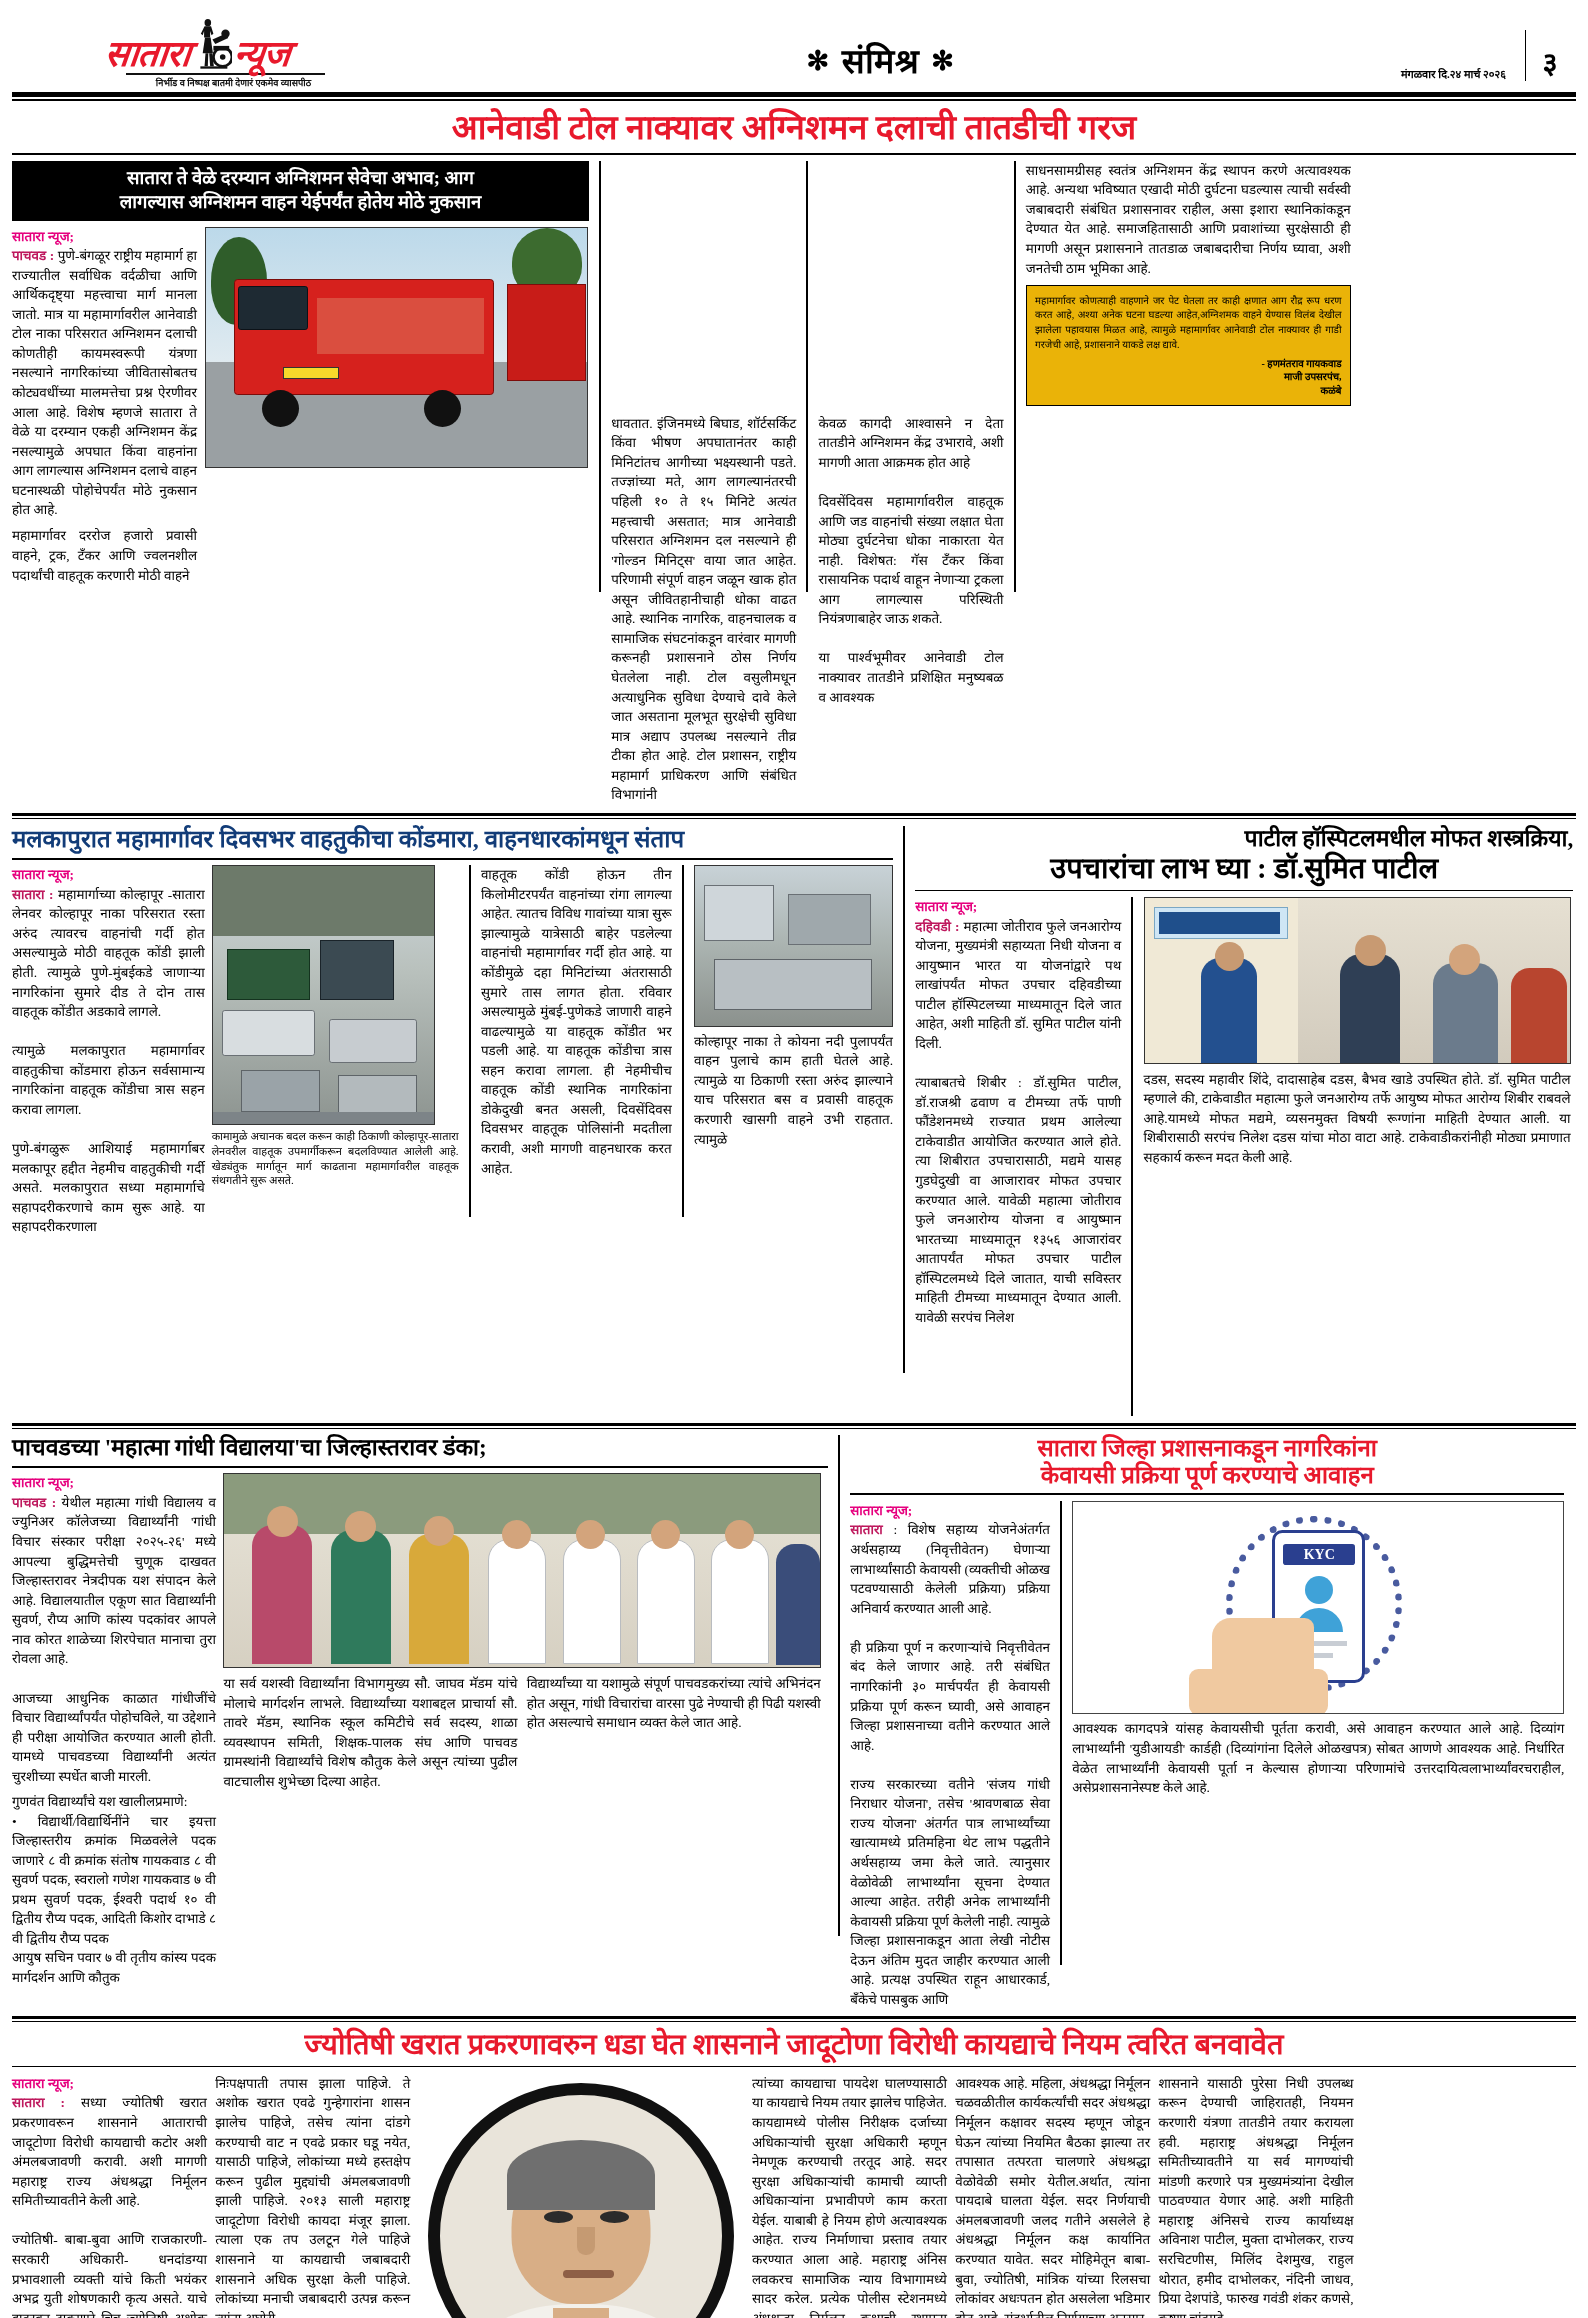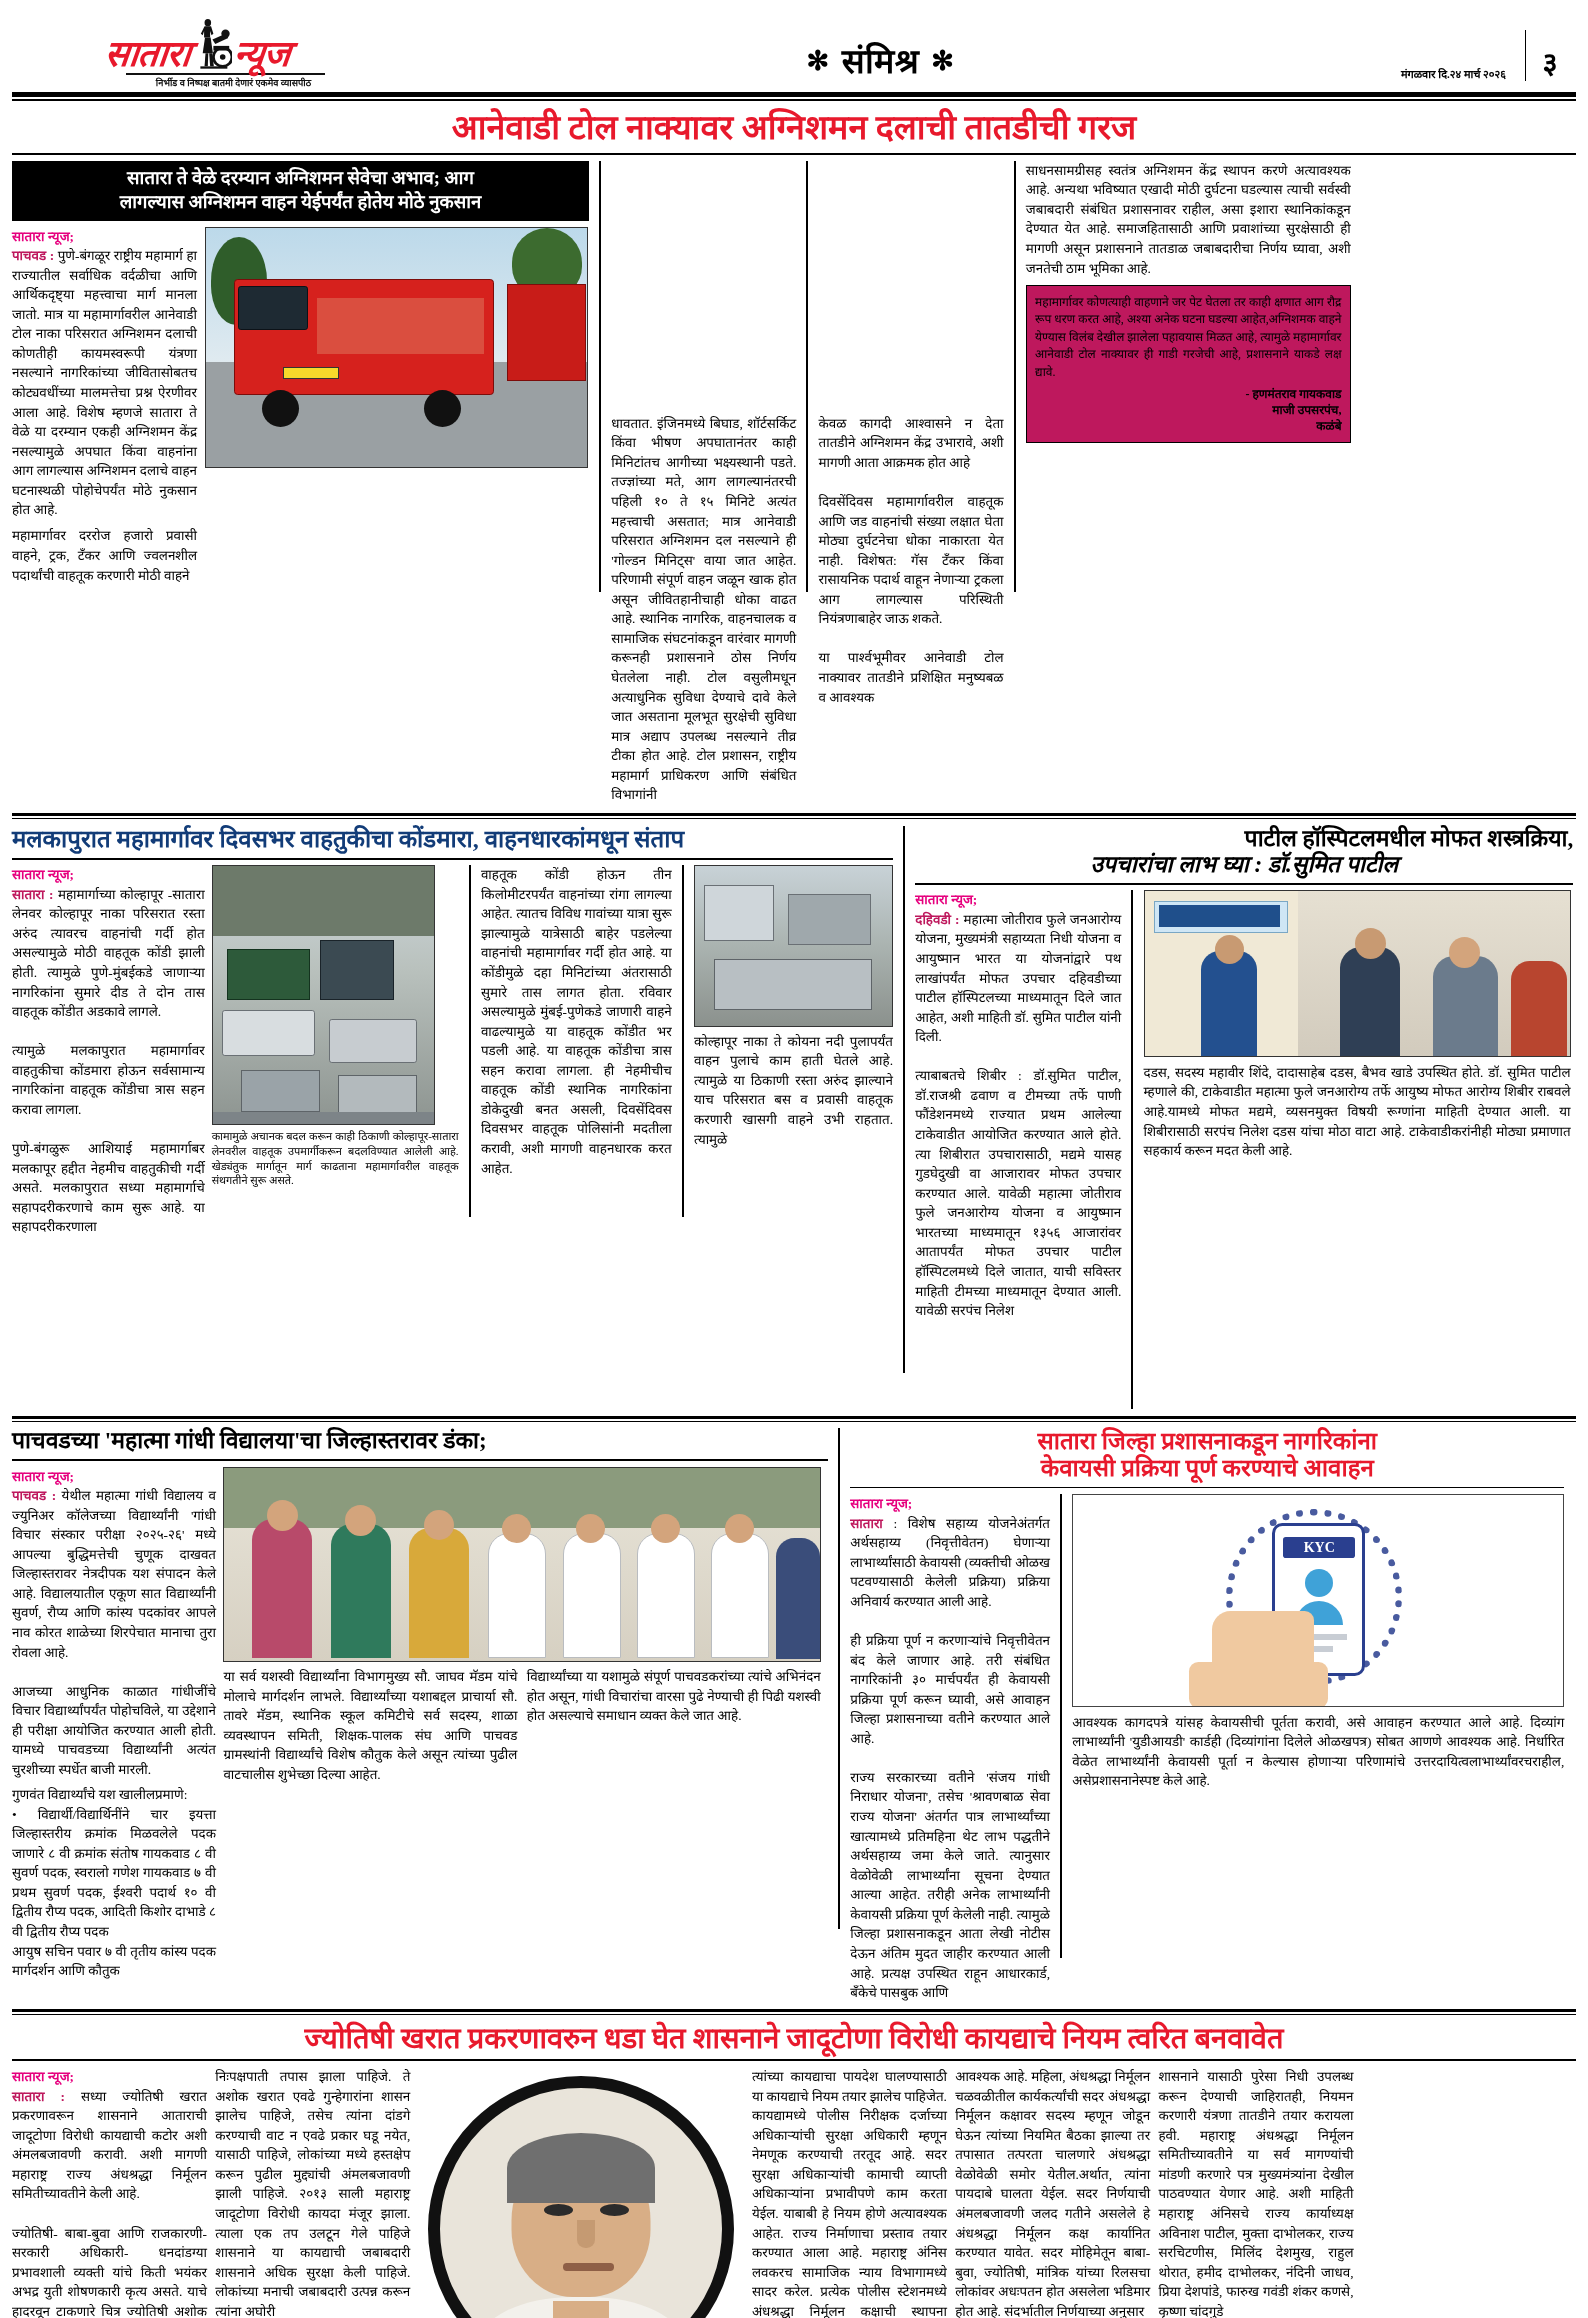--- a/index.html
+++ b/index.html
@@ -56,21 +56,21 @@
          font-family:"Liberation Serif", serif; hyphens:none; }
   .byline { color:#e6007e; font-weight:bold; }
   .place  { color:#be185d; font-weight:bold; }
   .vrule { width:1.9px; background:#000; margin:0 10.2px; flex:0 0 1.9px; }
 
   
   .photo { position:relative; overflow:hidden; background:#cfd3d6; border:0.9px solid #333; }
   .cap { font-size:11px; line-height:1.35; text-align:justify; }
 
   
-  .quotebox { border:1.9px solid #000; background:#be185d; padding:7.4px 8.3px; font-size:12px; line-height:1.46; text-align:justify; }
+  .quotebox { border:1.9px solid #000; background:#eab308; padding:7.4px 8.3px; font-size:10px; line-height:1.46; text-align:justify; }
   .quote-attr { text-align:right; font-weight:bold; margin-top:4.6px; line-height:1.35; }
 
   
   .sky { position:absolute; inset:0; background:linear-gradient(#bcd9ea,#dfeaf0 55%,#c9cfc6); }
   .tree { position:absolute; background:#2f5d2a; border-radius:50% 50% 45% 45%; }
 </style>
 </head>
 <body>
 
 <div class="page">
@@ -238,21 +238,21 @@
           </div>
           <div class="col" style="margin-top:4.6px;">कोल्हापूर नाका ते कोयना नदी पुलापर्यंत वाहन पुलाचे काम हाती घेतले आहे. त्यामुळे या ठिकाणी रस्ता अरुंद झाल्याने याच परिसरात बस व प्रवासी वाहतूक करणारी खासगी वाहने उभी राहतात. त्यामुळे</div>
         </div>
       </div>
     </div>
 
     <div class="vrule" style="height:547px;"></div>
 
     <div style="width:658px;">
       <div class="hl-blk" style="font-size:23px; text-align:right;">पाटील हॉस्पिटलमधील मोफत शस्त्रक्रिया,</div>
-      <div class="hl-blk" style="font-size:23px; text-align:center;font-style:italic;">उपचारांचा लाभ घ्या : डॉ.सुमित पाटील</div>
+      <div class="hl-blk" style="font-size:29px; text-align:center;">उपचारांचा लाभ घ्या : डॉ.सुमित पाटील</div>
       <div class="rule-thin" style="margin-top:4.6px;"></div>
 
       <div style="display:flex; margin-top:5.6px;">
         <div style="width:206px;" class="col">
           <div><span class="byline">सातारा न्यूज;</span></div>
           <div><span class="place">दहिवडी :</span> <span style="white-space:pre-line;">महात्मा जोतीराव फुले जनआरोग्य योजना, मुख्यमंत्री सहाय्यता निधी योजना व आयुष्मान भारत या योजनांद्वारे पथ लाखांपर्यंत मोफत उपचार दहिवडीच्या पाटील हॉस्पिटलच्या माध्यमातून दिले जात आहेत, अशी माहिती डॉ. सुमित पाटील यांनी दिली.
 
 त्याबाबतचे शिबीर : डॉ.सुमित पाटील, डॉ.राजश्री ढवाण व टीमच्या तर्फे पाणी फौंडेशनमध्ये राज्यात प्रथम आलेल्या टाकेवाडीत आयोजित करण्यात आले होते. त्या शिबीरात उपचारासाठी, मद्यमे यासह गुडघेदुखी वा आजारावर मोफत उपचार करण्यात आले. यावेळी महात्मा जोतीराव फुले जनआरोग्य योजना व आयुष्मान भारतच्या माध्यमातून १३५६ आजारांवर आतापर्यंत मोफत उपचार पाटील हॉस्पिटलमध्ये दिले जातात, याची सविस्तर माहिती टीमच्या माध्यमातून देण्यात आली. यावेळी सरपंच निलेश</span></div>
         </div>
         <div class="vrule" style="height:519px;"></div>

